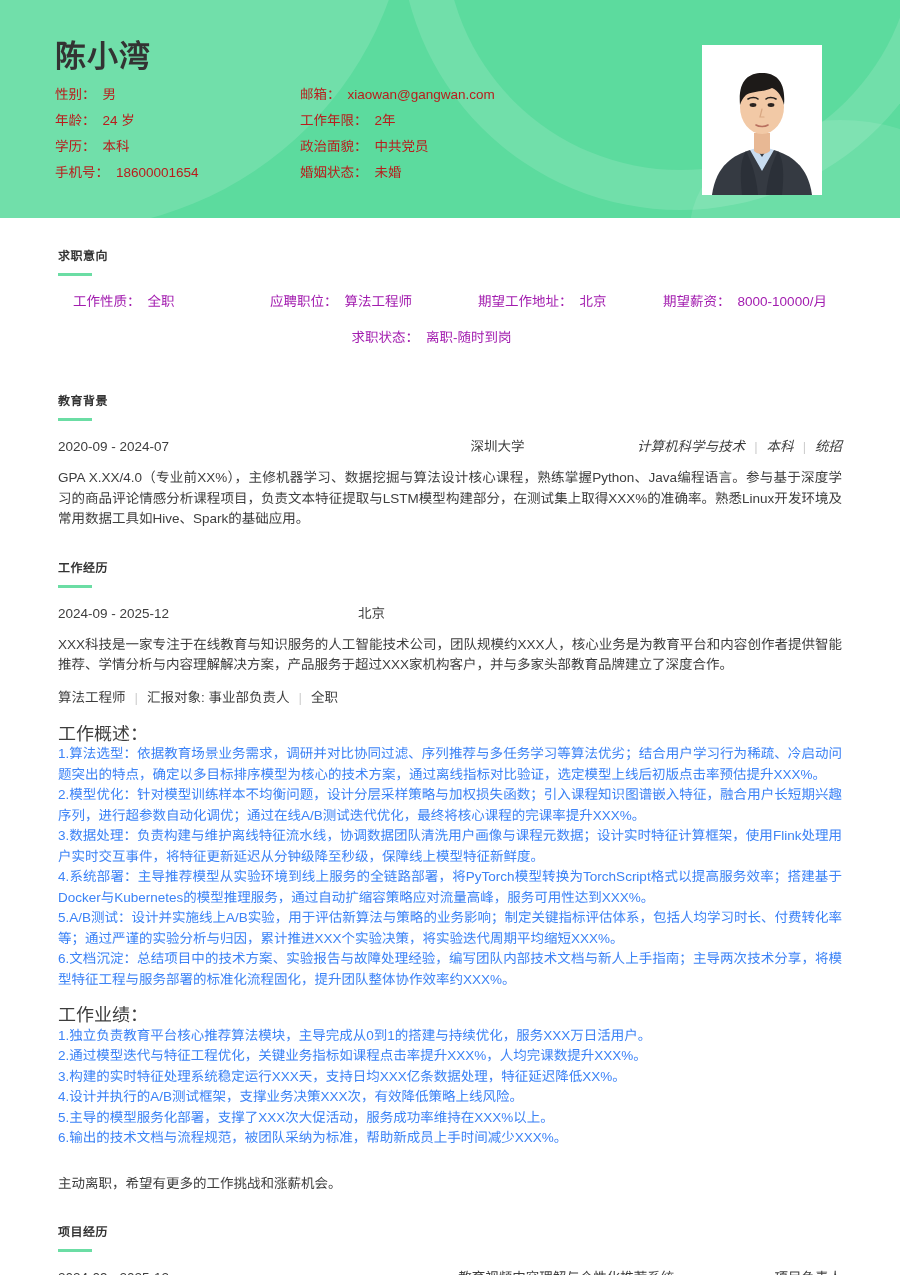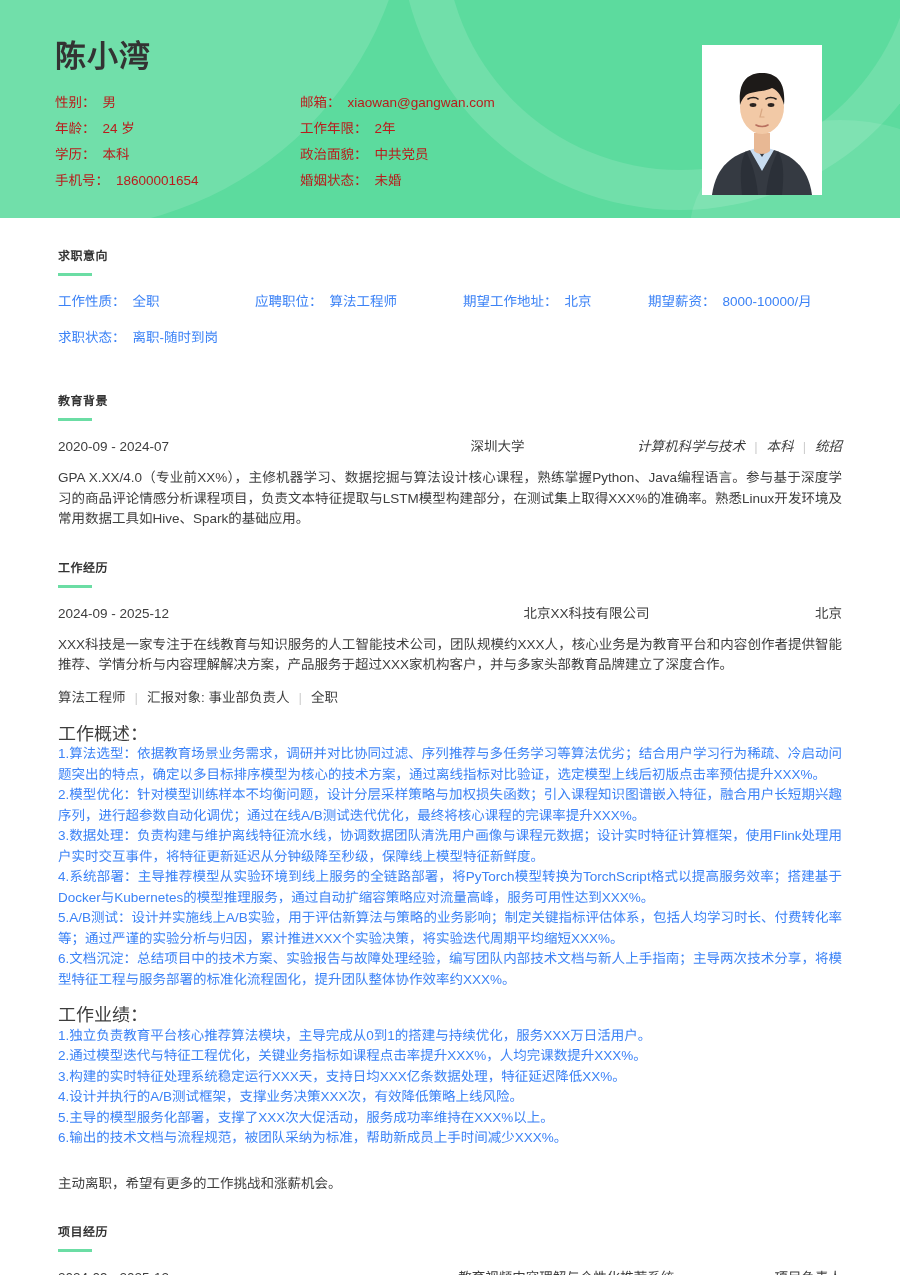--- a/index.html
+++ b/index.html
@@ -68,21 +68,21 @@
     padding: 40px 0 0 55px;
     display: flex;
   }
   .header-left { flex: 1 1 auto; }
 
   .name {
     font-size: 31px;
     font-weight: 700;
     color: #333333;
     letter-spacing: 1px;
-    margin-bottom: 20px;
+    margin-bottom: 12px;
     line-height: 1.1;
   }
 
   .info-grid {
     display: grid;
     grid-template-columns: 245px auto;
     row-gap: 8px;
     column-gap: 0;
   }
   .info-item {
@@ -125,21 +125,22 @@
     margin-top: 6px;
     margin-bottom: 15px;
   }
 
   
   .intent-row {
     display: flex;
     line-height: 22px;
     margin-bottom: 14px;
     font-size: 13.5px;
-    color: #3b82f6;
+    color: #a21caf;
+    justify-content: center;
   }
   .intent-cell { display: flex; }
   .intent-cell .k { white-space: nowrap; }
   .intent-cell .v { white-space: nowrap; padding-left: 7px; }
   .ic-0 { width: 197px; }
   .ic-1 { width: 208px; }
   .ic-2 { width: 185px; }
   .ic-3 { width: auto; }
 
   
@@ -328,21 +329,20 @@
 
       <div class="para">GPA X.XX/4.0（专业前XX%），主修机器学习、数据挖掘与算法设计核心课程，熟练掌握Python、Java编程语言。参与基于深度学习的商品评论情感分析课程项目，负责文本特征提取与LSTM模型构建部分，在测试集上取得XXX%的准确率。熟悉Linux开发环境及常用数据工具如Hive、Spark的基础应用。</div>
     </div>
 
     <div class="section">
       <div class="section-title">工作经历</div>
       <div class="section-rule"></div>
 
       <div class="entry-head">
         <span class="eh-date">2024-09 - 2025-12</span>
-        <span class="eh-mid">北京XX科技有限公司</span>
         <span class="eh-right">北京</span>
       </div>
 
       <div class="para">XXX科技是一家专注于在线教育与知识服务的人工智能技术公司，团队规模约XXX人，核心业务是为教育平台和内容创作者提供智能推荐、学情分析与内容理解解决方案，产品服务于超过XXX家机构客户，并与多家头部教育品牌建立了深度合作。</div>
 
       <div class="role-line">
         <span>算法工程师</span>
         <span class="sep">|</span>
         <span>汇报对象: 事业部负责人</span>
         <span class="sep">|</span>

